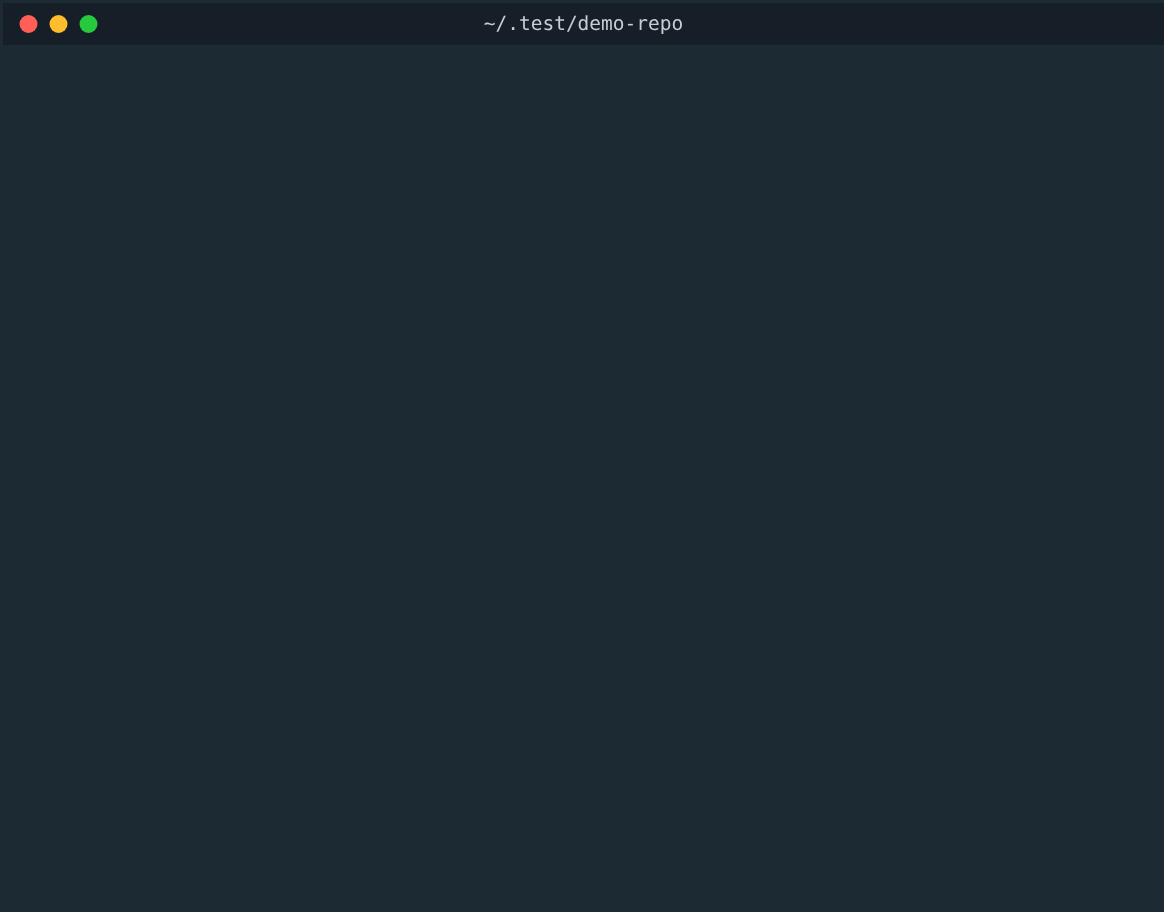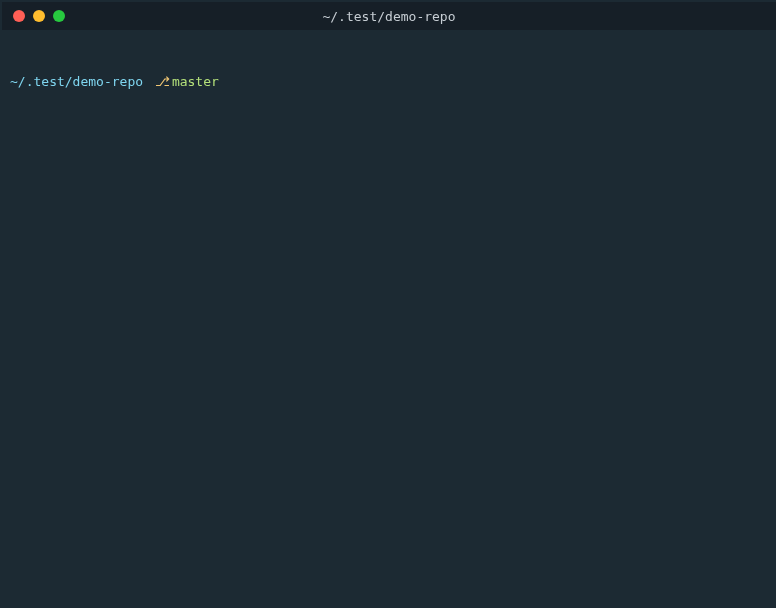--- a/index.html
+++ b/index.html
@@ -65,14 +65,13 @@
 <div class="titlebar">
   <div class="traffic-lights">
     <div class="light close-btn"></div>
     <div class="light min-btn"></div>
     <div class="light max-btn"></div>
   </div>
   <div class="title">~/.test/demo-repo</div>
 </div>
 
 <div class="terminal-body">
-  <div class="line1"><span class="cwd">~/.test/demo-repo</span><span class="sep"> </span><span class="branch-sym">⎇</span><span class="branch">master</span></div>
 </div>
 
 </body></html>

